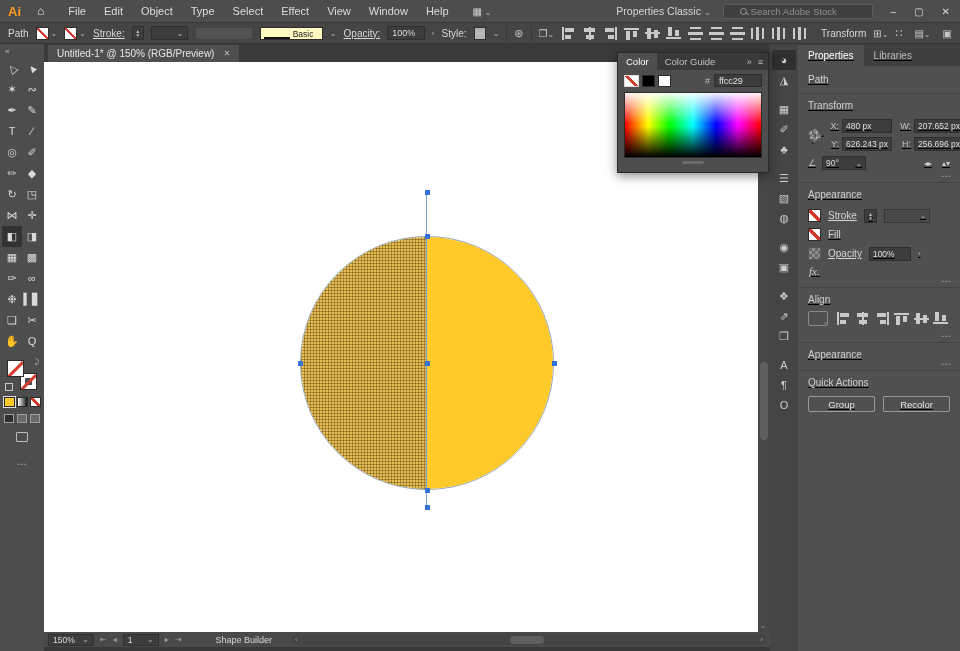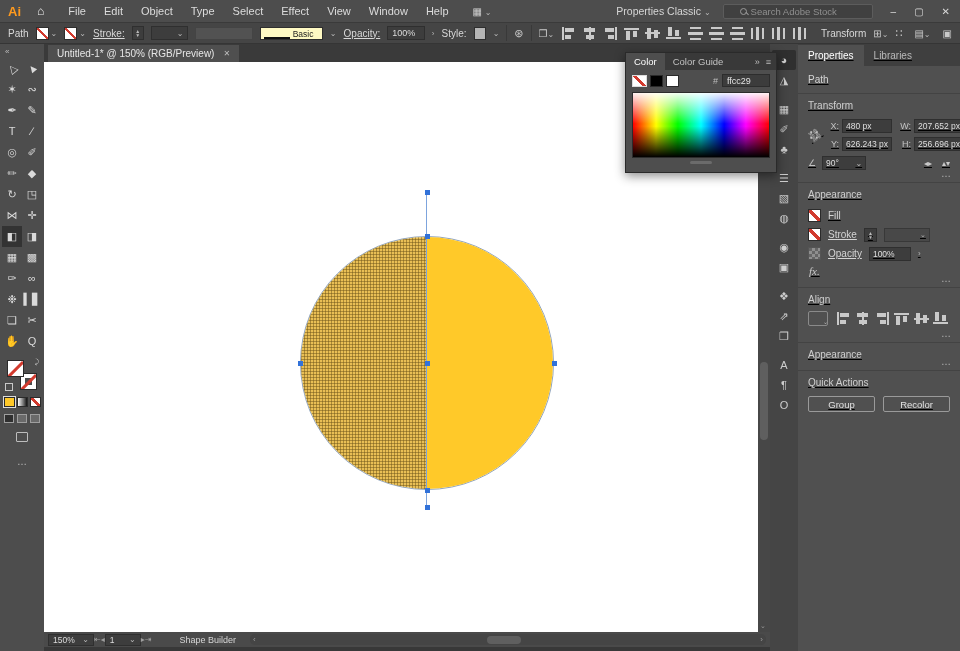--- a/index.html
+++ b/index.html
@@ -129,33 +129,33 @@
   #sel-line { position:absolute; left:382px; top:130px; width:1px; height:316px; background:#7da4dd; }
   .anchor { position:absolute; width:5px; height:5px; background:#3272d9; z-index:6; }
 
   
   #vscroll { left:758px; top:62px; width:12px; height:570px; background:#474747; z-index:8; }
   #vscroll .thumb { position:absolute; left:2px; top:300px; width:8px; height:78px; background:#5f5f5f; border-radius:4px; }
   #vscroll .arr { position:absolute; left:2px; bottom:2px; color:#9a9a9a; font-size:7px; }
 
   
   #statusbar { left:44px; top:632px; width:726px; height:15px; background:#4a4a4a; z-index:10;
-    display:flex; align-items:center; padding:0 4px; gap:0; }
+    display:flex; align-items:center; padding:0 4px; gap:6px; }
   #statusbar .fld { height:12px; font-size:8.5px; }
   #statusbar .nav { color:#9f9f9f; font-size:8px; }
   #tool-hint { color:#d6d6d6; font-size:9px; margin-left:28px; white-space:nowrap; }
   #hscroll { position:relative; flex:1; height:11px; margin-left:14px; background:#454545; border-radius:5px; }
   #hscroll .thumb { position:absolute; left:46%; top:1.5px; width:34px; height:8px; background:#5f5f5f; border-radius:4px; }
   #hscroll .ar { position:absolute; top:0; color:#9a9a9a; font-size:8px; line-height:11px; }
   #hscroll .ar.l { left:3px; } #hscroll .ar.r { right:3px; }
   #bottomstrip { left:0; top:647px; width:770px; height:4px; background:#383838; z-index:11; }
 
   
   #colorpanel { left:617px; top:52px; width:152px; height:121px; background:#4e4e4e;
-    border:1px solid #2a2a2a; box-shadow:0 3px 10px rgba(0,0,0,.45); z-index:50;margin-left:8px; }
+    border:1px solid #2a2a2a; box-shadow:0 3px 10px rgba(0,0,0,.45); z-index:50; }
   #cp-head { height:17px; background:#393939; display:flex; align-items:center; }
   #cp-head .tab { font-size:9.5px; color:#c2c2c2; padding:0 8px; height:17px; display:flex; align-items:center; }
   #cp-head .tab.active { background:#4e4e4e; color:#fff; }
   #cp-head .hr { margin-left:auto; display:flex; gap:6px; padding-right:5px; color:#bdbdbd; font-size:9px; }
   #cp-swrow { display:flex; align-items:center; gap:3px; padding:4px 6px 2px 6px; }
   #cp-none { width:15px; height:12px; border:1px solid #ddd; background:
     linear-gradient(45deg, transparent 40%, #d23a2e 40%, #d23a2e 60%, transparent 60%), #fff; }
   #cp-black { width:13px; height:12px; background:#000; border:1px solid #2a2a2a; }
   #cp-white { width:13px; height:12px; background:#fff; border:1px solid #2a2a2a; }
   #cp-hexwrap { margin-left:auto; display:flex; align-items:center; gap:4px; }
@@ -689,32 +689,32 @@
           <span>▴▾</span>
         </span>
       </div>
       <span class="more">…</span>
     </div>
 
     <div class="sect">
       <div class="title">Appearance</div>
       <div class="ap-row">
         <span class="ap-sw"></span>
-        <span class="ap-lb">Fill</span>
-      </div>
-      <div class="ap-row">
-        <span class="ap-sw"></span>
         <span class="ap-lb u">Stroke</span>
         <span class="stepper">
             <b>▲</b>
             <b>▼</b>
           </span>
         <span class="ap-dd">⌄</span>
       </div>
       <div class="ap-row">
+        <span class="ap-sw"></span>
+        <span class="ap-lb">Fill</span>
+      </div>
+      <div class="ap-row">
         <span class="ap-sw checker"></span>
         <span class="ap-lb u">Opacity</span>
         <span class="tx-fld" style="width:42px">
           <span>100%</span>
         </span>
         <span class="chev">›</span>
       </div>
       <div id="fx-lbl">fx.</div>
       <span class="more">…</span>
     </div>

